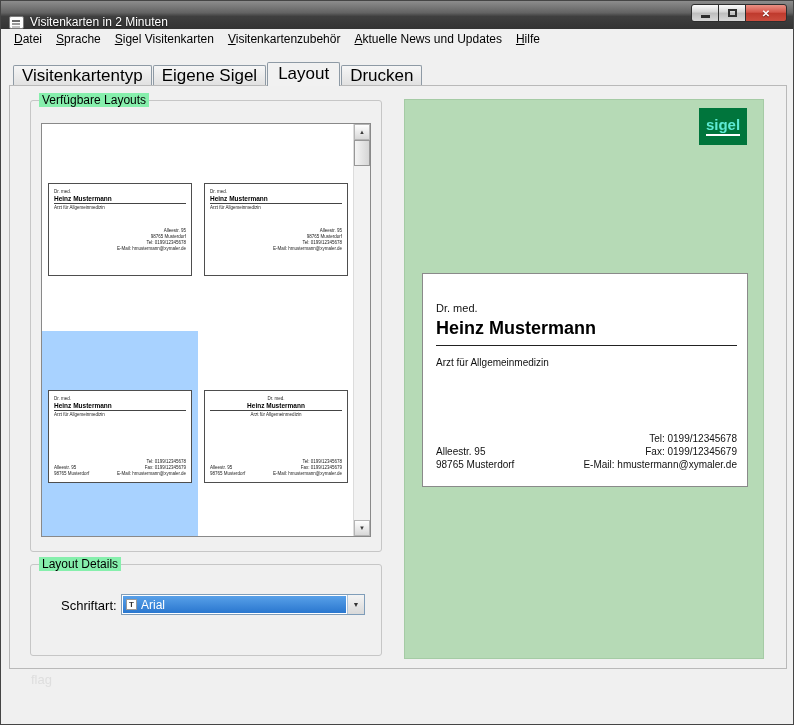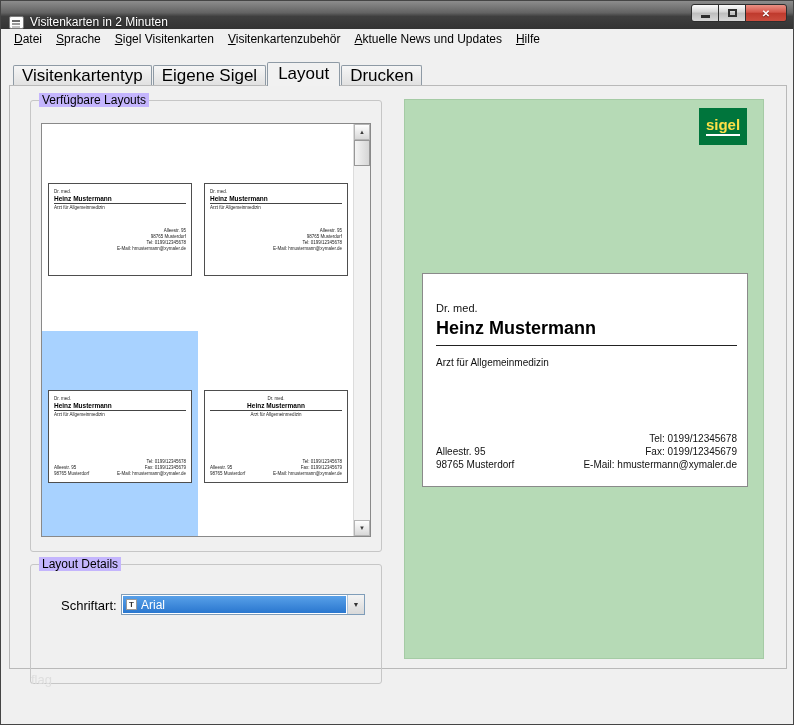--- a/index.html
+++ b/index.html
@@ -37,23 +37,23 @@
   .tabs{position:absolute;left:12px;top:61px;height:23px;display:flex;align-items:flex-end;z-index:5;}
   .tab{font-size:17px;height:20px;line-height:19px;padding:0 8px;
     background:linear-gradient(#f6f6f6,#e1e1e1);border:1px solid #8e9aa5;border-bottom:none;
     border-radius:2px 2px 0 0;margin-right:1px;}
   .tab.active{height:24px;line-height:22px;margin-bottom:-1px;background:#f1f1f1;
     padding:0 10px;z-index:6;position:relative;}
   
   .panel{position:absolute;left:8px;top:84px;width:778px;height:584px;
     border:1px solid #b9b9b9;background:#f0f0f0;}
   .groupbox{position:absolute;border:1px solid #c6c6c6;border-radius:3px;}
-  .gb-label{position:absolute;top:-8px;left:8px;background:#c4b5fd;padding:0 3px;font-size:12px;}
+  .gb-label{position:absolute;top:-8px;left:8px;background:#86efac;padding:0 3px;font-size:12px;}
   .gb-layouts{left:20px;top:14px;width:352px;height:452px;}
-  .gb-details{left:20px;top:478px;width:352px;height:120px;}
+  .gb-details{left:20px;top:478px;width:352px;height:92px;}
   
   .listbox{position:absolute;left:10px;top:22px;width:330px;height:414px;background:#fff;
     border:1px solid #898989;}
   .list-content{position:absolute;left:0;top:0;right:17px;bottom:0;overflow:hidden;}
   .cell{position:absolute;width:156px;height:207px;}
   .cell.r0c0{left:0;top:0}.cell.r0c1{left:156px;top:0}
   .cell.r1c0{left:0;top:207px}.cell.r1c1{left:156px;top:207px}
   .cell.selected{background:#a8d2ff;}
   .thumb{position:absolute;left:6px;top:59px;width:144px;height:93px;background:#fff;
     border:1px solid #4e4e4e;}
@@ -85,21 +85,21 @@
     font-size:8px;font-weight:bold;line-height:10px;text-align:center;margin-right:4px;flex:0 0 auto;}
   .combo-text{font-size:12px;color:#fff;white-space:nowrap;}
   .combo-btn{width:17px;display:flex;align-items:center;justify-content:center;
     background:linear-gradient(#f4f4f4,#d9d9d9);border-left:1px solid #aec4da;
     font-size:7px;color:#333;}
   
   .preview{position:absolute;left:394px;top:13px;width:360px;height:560px;background:#b6dab6;
     border:1px solid #a5cba5;}
   .logo{position:absolute;top:8px;right:16px;width:48px;height:37px;background:#00753c;
     display:flex;align-items:center;justify-content:center;}
-  .logo span{color:#fde047;font-weight:bold;font-size:15px;line-height:1;
+  .logo span{color:#5eead4;font-weight:bold;font-size:15px;line-height:1;
     border-bottom:2px solid #fff;padding-bottom:2px;}
   .bigcard{position:absolute;left:17px;top:173px;width:326px;height:214px;background:#fff;
     border:1px solid #8a8a8a;}
   .bc-title{position:absolute;left:13px;top:28px;font-size:11px;color:#111;}
   .bc-name{position:absolute;left:13px;top:44px;right:10px;font-size:18px;font-weight:bold;
     color:#000;border-bottom:1px solid #222;padding-bottom:6px;}
   .bc-sub{position:absolute;left:13px;top:83px;font-size:10px;color:#111;}
   .bc-bottom{position:absolute;left:13px;right:10px;bottom:15px;display:flex;
     justify-content:space-between;align-items:flex-end;}
   .bc-addr{font-size:10px;line-height:13px;color:#111;}

